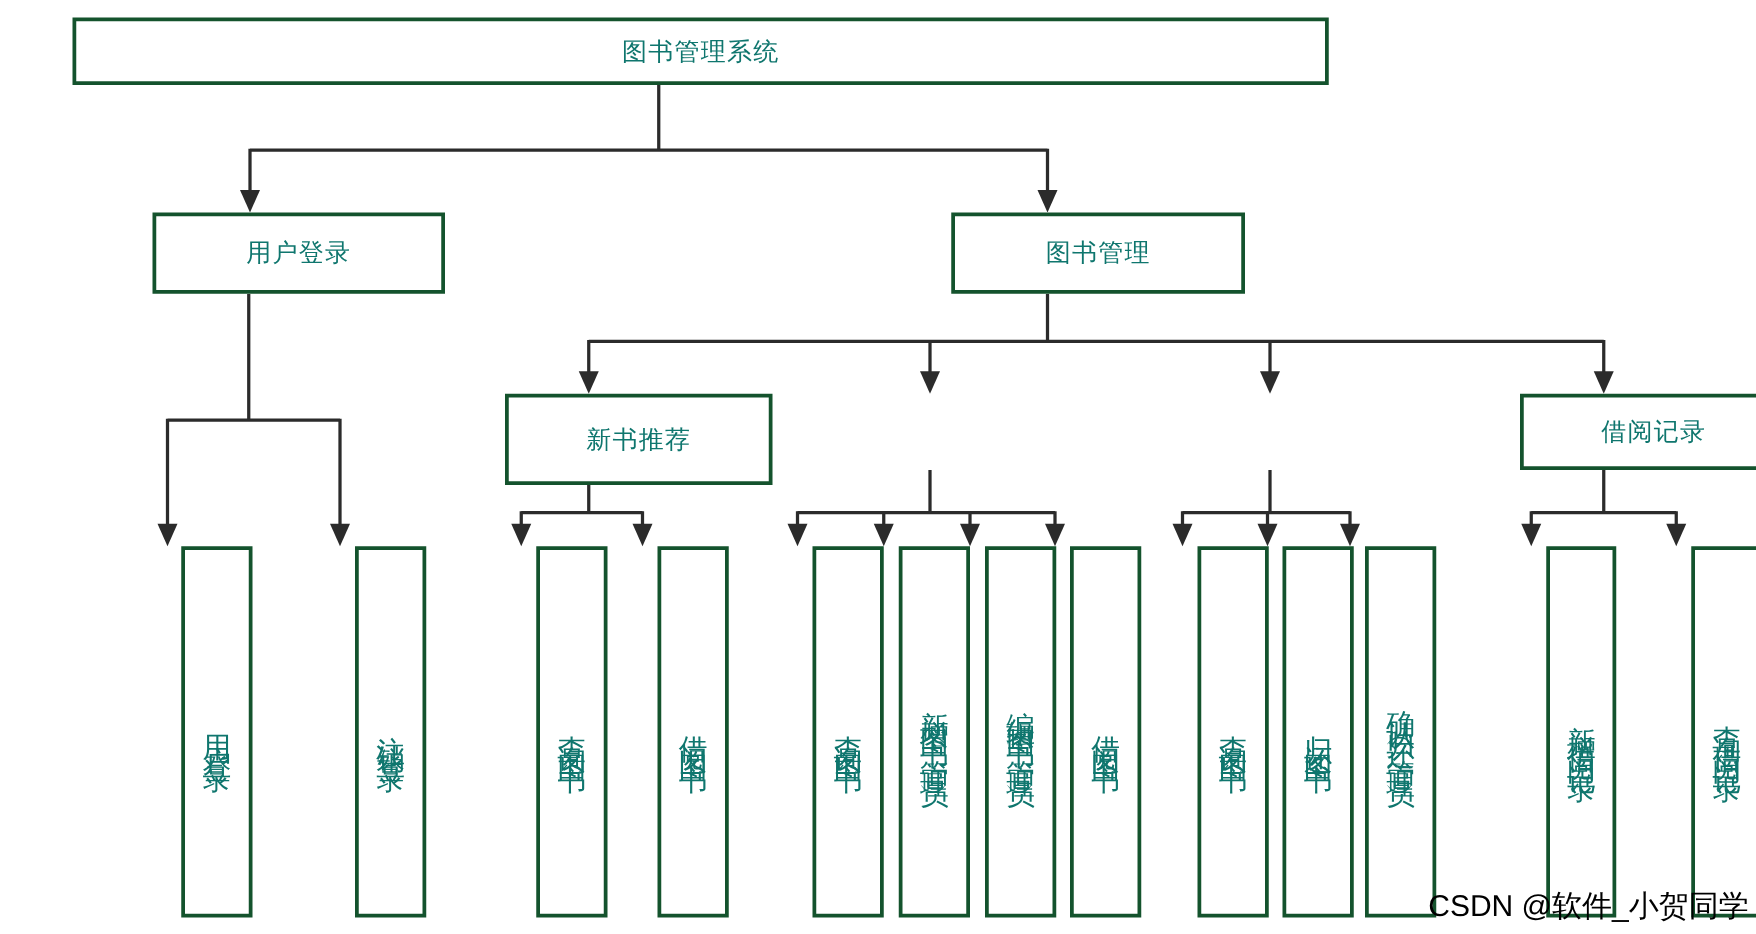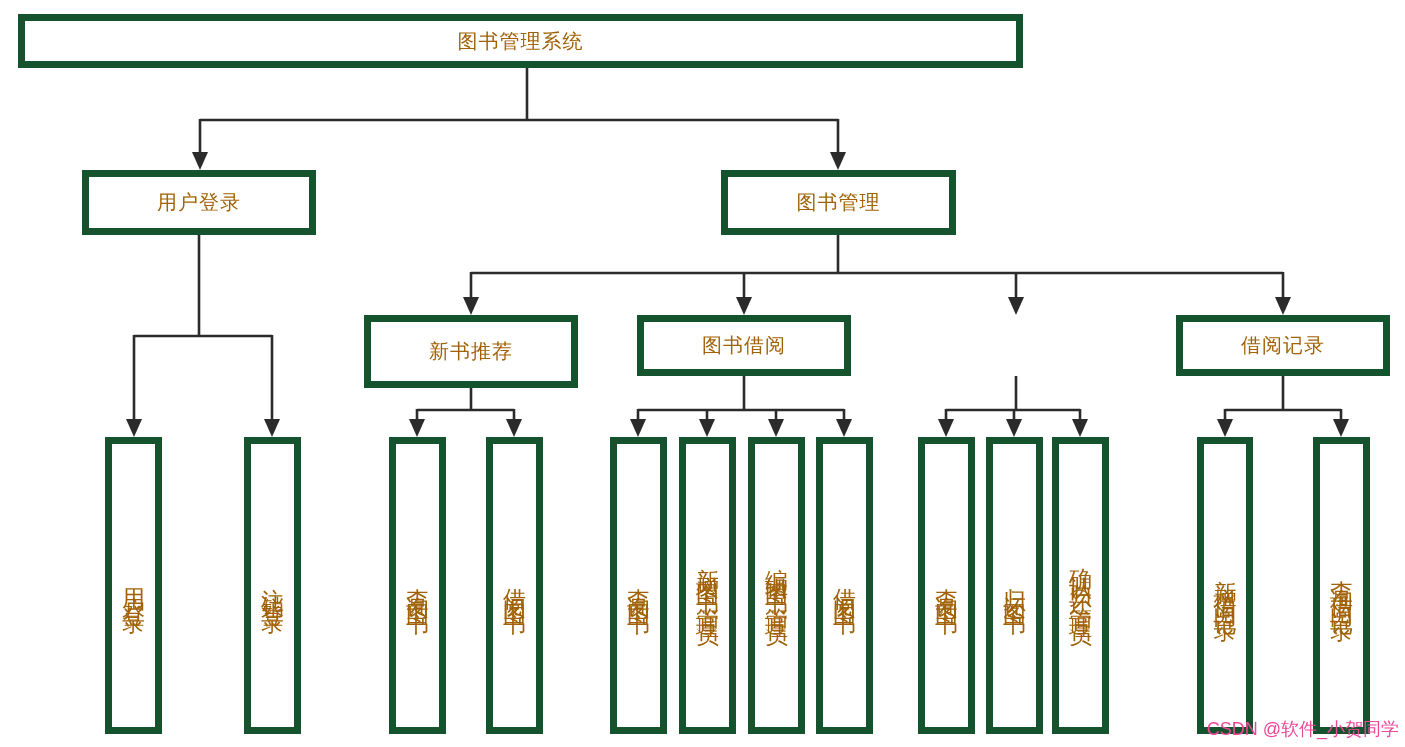--- a/index.html
+++ b/index.html
@@ -17,46 +17,47 @@
   }
   .wires {
     position: absolute;
     left: 0; top: 0;
     width: 1405px; height: 747px;
   }
   .box {
     position: absolute;
     box-sizing: border-box;
     background: #ffffff;
-    border: 7px solid #14532d;
+    border: 3px solid #14532d;
     display: flex;
     align-items: center;
     justify-content: center;
-    color: #a16207;
+    color: #0f766e;
     z-index: 2;
+    margin-left: 40px;
   }
   .box.h span {
     font-size: 20px;
     letter-spacing: 1px;
     white-space: nowrap;
   }
   .box.v span {
     writing-mode: vertical-rl;
     text-orientation: mixed;
     font-size: 23px;
     letter-spacing: 8px;
     line-height: 1;
     white-space: nowrap;
   }
   .watermark {
     position: absolute;
     right: 6px;
     bottom: 6px;
-    font-size: 18px;
-    color: #ec4899;
+    font-size: 24px;
+    color: #000000;
     z-index: 3;
     white-space: nowrap;
   }
 </style>
 </head>
 <body>
 
 <div class="stage">
 
   <svg class="wires" viewBox="0 0 1405 747" xmlns="http://www.w3.org/2000/svg">
@@ -106,23 +107,20 @@
   <div class="box h" style="left:82px; top:170px; width:234px; height:65px;">
     <span>用户登录</span>
   </div>
   <div class="box h" style="left:721px; top:170px; width:235px; height:65px;">
     <span>图书管理</span>
   </div>
 
   <div class="box h" style="left:364px; top:315px; width:214px; height:73px;">
     <span>新书推荐</span>
   </div>
-  <div class="box h" style="left:637px; top:315px; width:214px; height:61px;">
-    <span>图书借阅</span>
-  </div>
   <div class="box h" style="left:1176px; top:315px; width:214px; height:61px;">
     <span>借阅记录</span>
   </div>
 
   <div class="box v" style="left:105px; top:437px; width:57px; height:297px;">
     <span>用户登录</span>
   </div>
   <div class="box v" style="left:244px; top:437px; width:57px; height:297px;">
     <span>注销登录</span>
   </div>

